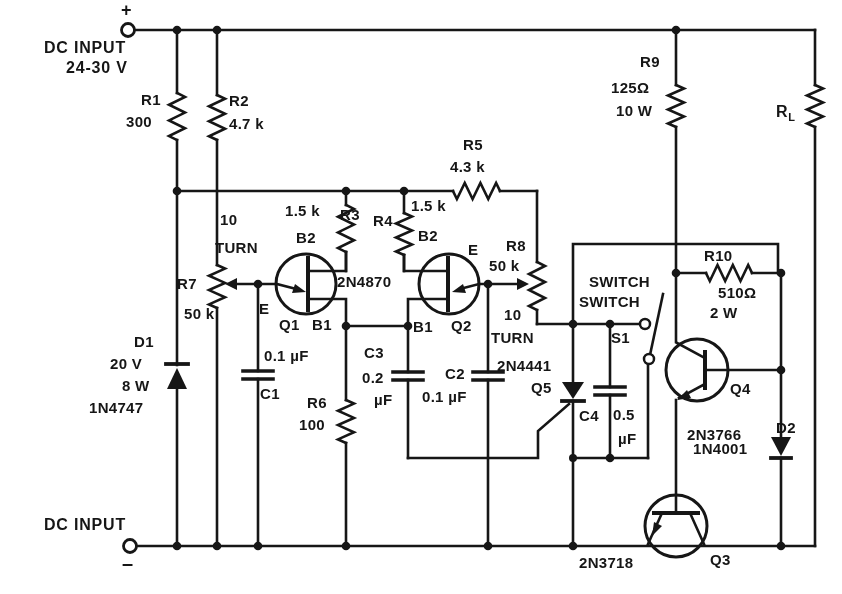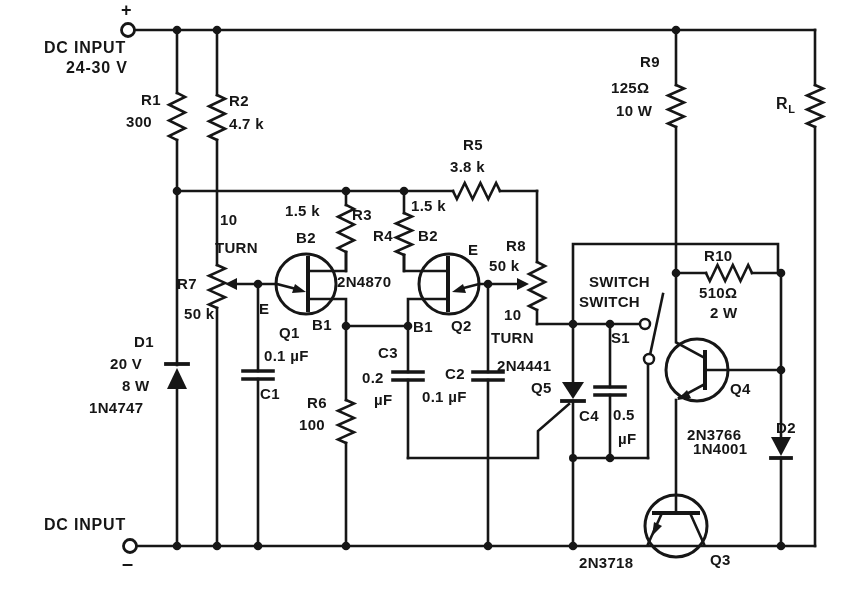--- a/index.html
+++ b/index.html
@@ -222,75 +222,75 @@
 <div class="lb fs16" style="left:66px;top:59px">24-30 V</div>
 
 <div class="lb" style="left:141px;top:91px">R1</div>
 <div class="lb" style="left:126px;top:113px">300</div>
 <div class="lb" style="left:229px;top:92px">R2</div>
 <div class="lb" style="left:229px;top:115px">4.7 k</div>
 
 <div class="lb" style="left:640px;top:53px">R9</div>
 <div class="lb" style="left:611px;top:79px">125Ω</div>
 <div class="lb" style="left:616px;top:102px">10 W</div>
-<div class="lb fs16" style="left:776px;top:95px"><span>R</span><sub class="rl">L</sub></div>
+<div class="lb fs16" style="left:776px;top:103px"><span>R</span><sub class="rl">L</sub></div>
 
 <div class="lb" style="left:220px;top:211px">10</div>
 <div class="lb" style="left:215px;top:239px">TURN</div>
 <div class="lb" style="left:177px;top:275px">R7</div>
 <div class="lb" style="left:184px;top:305px">50 k</div>
 
 <div class="lb" style="left:285px;top:202px">1.5 k</div>
-<div class="lb" style="left:352px;top:206px">R3</div>
+<div class="lb" style="left:340px;top:206px">R3</div>
 <div class="lb" style="left:296px;top:229px">B2</div>
 <div class="lb" style="left:337px;top:273px">2N4870</div>
 
 <div class="lb" style="left:411px;top:197px">1.5 k</div>
-<div class="lb" style="left:373px;top:227px">R4</div>
+<div class="lb" style="left:373px;top:212px">R4</div>
 <div class="lb" style="left:418px;top:227px">B2</div>
 
 <div class="lb" style="left:463px;top:136px">R5</div>
-<div class="lb" style="left:450px;top:158px">3.8 k</div>
+<div class="lb" style="left:450px;top:158px">4.3 k</div>
 
 <div class="lb" style="left:259px;top:300px">E</div>
 <div class="lb" style="left:468px;top:241px">E</div>
-<div class="lb" style="left:279px;top:324px">Q1</div>
+<div class="lb" style="left:279px;top:316px">Q1</div>
 <div class="lb" style="left:312px;top:316px">B1</div>
 <div class="lb" style="left:413px;top:318px">B1</div>
 <div class="lb" style="left:451px;top:317px">Q2</div>
 
 <div class="lb" style="left:506px;top:237px">R8</div>
 <div class="lb" style="left:489px;top:257px">50 k</div>
 <div class="lb" style="left:504px;top:306px">10</div>
 <div class="lb" style="left:491px;top:329px">TURN</div>
 
 <div class="lb" style="left:264px;top:347px">0.1 µF</div>
 <div class="lb" style="left:260px;top:385px">C1</div>
-<div class="lb" style="left:378px;top:344px">C3</div>
+<div class="lb" style="left:364px;top:344px">C3</div>
 <div class="lb" style="left:362px;top:369px">0.2</div>
 <div class="lb" style="left:374px;top:391px">µF</div>
 <div class="lb" style="left:445px;top:365px">C2</div>
 <div class="lb" style="left:422px;top:388px">0.1 µF</div>
 
 <div class="lb" style="left:497px;top:357px">2N4441</div>
 <div class="lb" style="left:531px;top:379px">Q5</div>
 
 <div class="lb" style="left:307px;top:394px">R6</div>
 <div class="lb" style="left:299px;top:416px">100</div>
 
 <div class="lb" style="left:589px;top:273px">SWITCH</div>
 <div class="lb" style="left:579px;top:293px">SWITCH</div>
 <div class="lb" style="left:611px;top:329px">S1</div>
 
 <div class="lb" style="left:579px;top:407px">C4</div>
 <div class="lb" style="left:613px;top:406px">0.5</div>
 <div class="lb" style="left:618px;top:430px">µF</div>
 
 <div class="lb" style="left:704px;top:247px">R10</div>
-<div class="lb" style="left:699px;top:284px">510Ω</div>
+<div class="lb" style="left:718px;top:284px">510Ω</div>
 <div class="lb" style="left:710px;top:304px">2 W</div>
 
 <div class="lb" style="left:730px;top:380px">Q4</div>
 <div class="lb" style="left:687px;top:426px">2N3766</div>
 
 <div class="lb" style="left:776px;top:419px">D2</div>
 <div class="lb" style="left:693px;top:440px">1N4001</div>
 
 <div class="lb" style="left:579px;top:554px">2N3718</div>
 <div class="lb" style="left:710px;top:551px">Q3</div>

